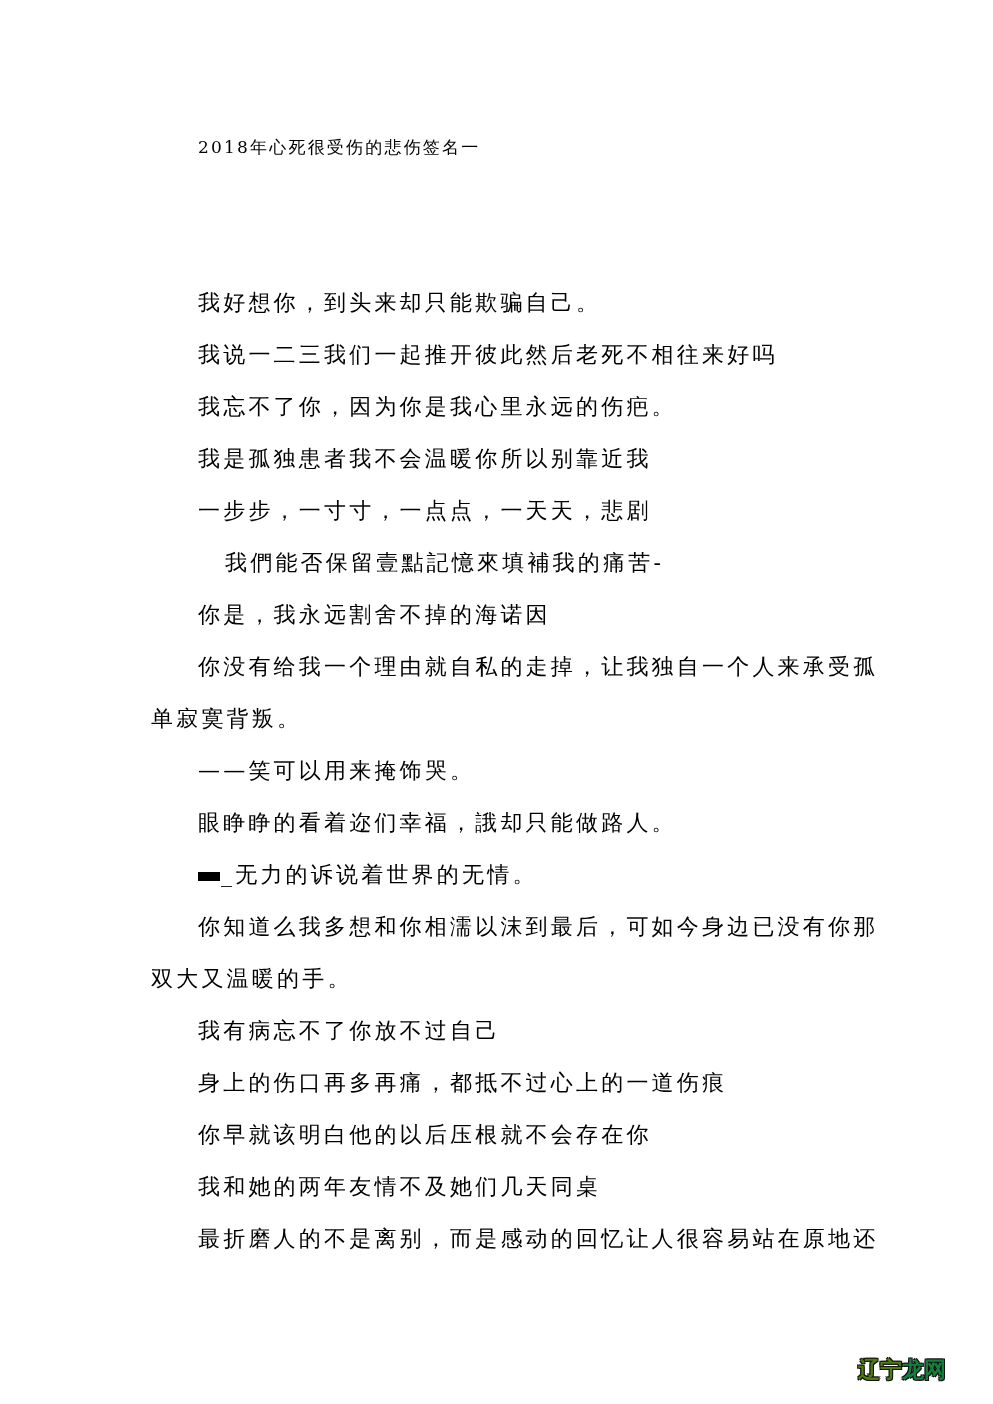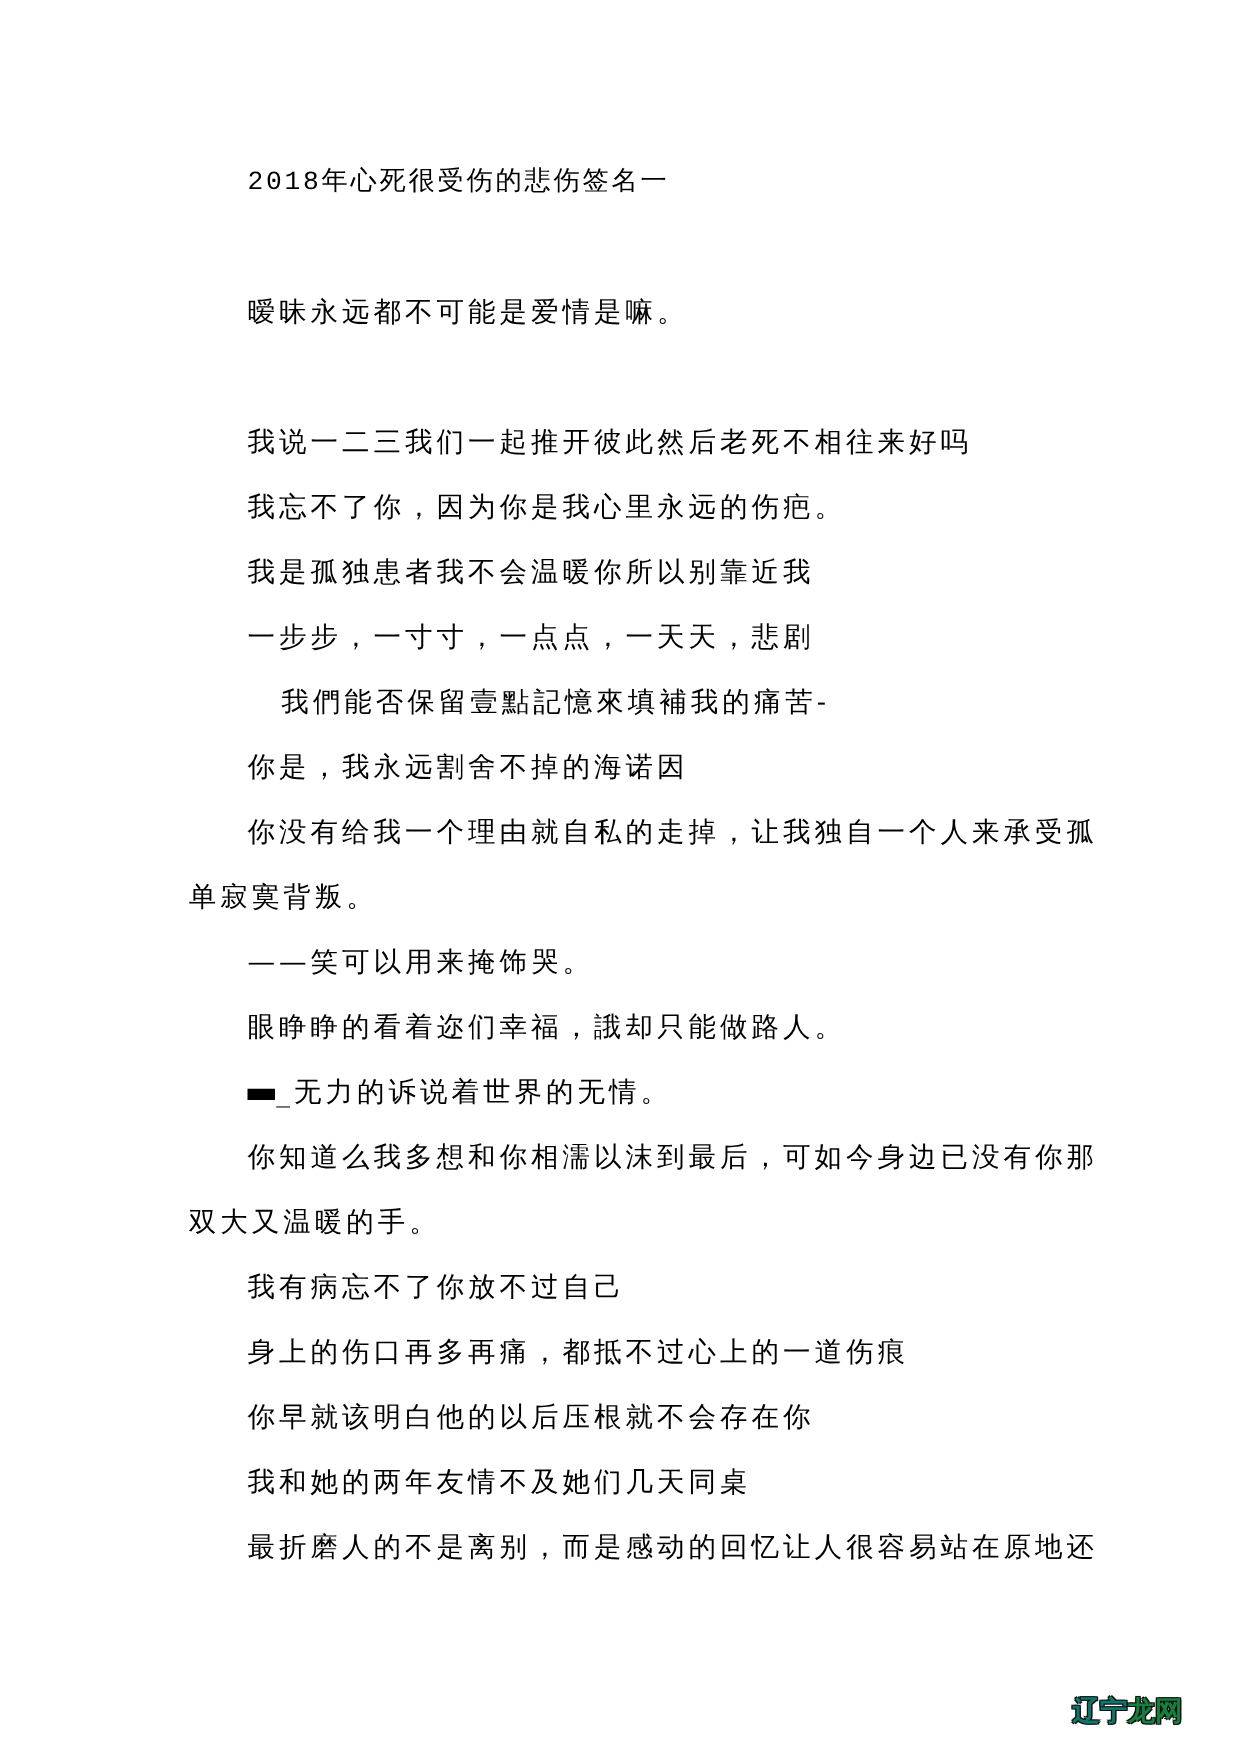--- a/index.html
+++ b/index.html
@@ -25,57 +25,57 @@
     }
     .line {
       position: absolute;
       font-size: 22px;
       line-height: 26px;
       letter-spacing: 3.2px;
       white-space: nowrap;
     }
     .indent { left: 198px; }
     .flush { left: 151px; }
-    .title { font-size: 21px; letter-spacing: 2.2px; font-family: Liberation Mono, monospace; }
+    .title { font-size: 17px; letter-spacing: 2.2px; }
     .black-block {
       display: inline-block;
       width: 22px;
       height: 9px;
       background: #000000;
       vertical-align: 1px;
       margin-right: 1px;
     }
     .watermark {
       position: absolute;
       left: 858px;
       top: 1356px;
       font-family: "DejaVu Sans", "Liberation Sans", sans-serif;
       font-weight: bold;
       font-size: 22px;
       letter-spacing: 0px;
       line-height: 28px;
       white-space: nowrap;
     }
     .wm-red {
-      color: #0f766e;
+      color: #4d7c0f;
       text-shadow: -1px -1px 0 #111, 1px -1px 0 #111, -1px 1px 0 #111, 1px 1px 0 #111;
     }
     .wm-white {
       color: #15803d;
       text-shadow: -1px -1px 0 #111, 1px -1px 0 #111, -1px 1px 0 #111, 1px 1px 0 #111;
     }
   </style>
 </head>
 <body>
 
 <div class="page">
 
   <div class="line indent title" style="top:134px;">2018年心死很受伤的悲伤签名一</div>
 
-  <div class="line indent" style="top:238px;">暧昧永远都不可能是爱情是嘛。</div>
+  <div class="line indent" style="top:290px;">我好想你，到头来却只能欺骗自己。</div>
   <div class="line indent" style="top:394px;">我忘不了你，因为你是我心里永远的伤疤。</div>
   <div class="line indent" style="top:342px;">我说一二三我们一起推开彼此然后老死不相往来好吗</div>
   <div class="line indent" style="top:446px;">我是孤独患者我不会温暖你所以别靠近我</div>
   <div class="line indent" style="top:498px;">一步步，一寸寸，一点点，一天天，悲剧</div>
   <div class="line indent" style="top:550px;margin-left:27px;">我們能否保留壹點記憶來填補我的痛苦-</div>
   <div class="line indent" style="top:602px;">你是，我永远割舍不掉的海诺因</div>
 
   <div class="line indent" style="top:654px;">你没有给我一个理由就自私的走掉，让我独自一个人来承受孤</div>
   <div class="line flush" style="top:706px;">单寂寞背叛。</div>
 

